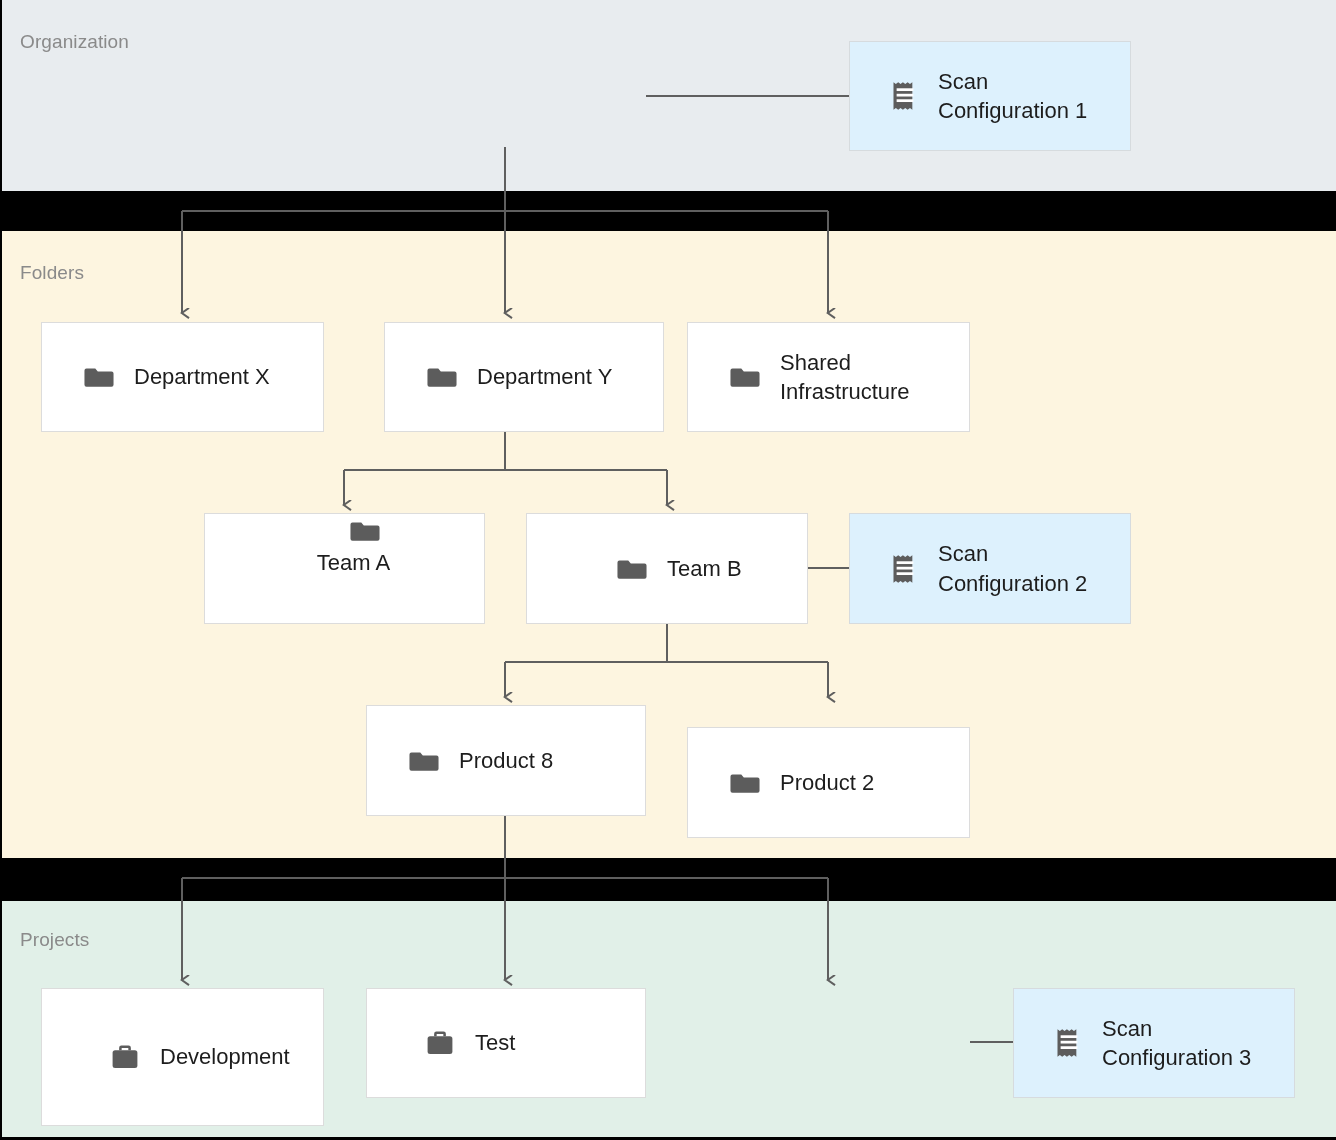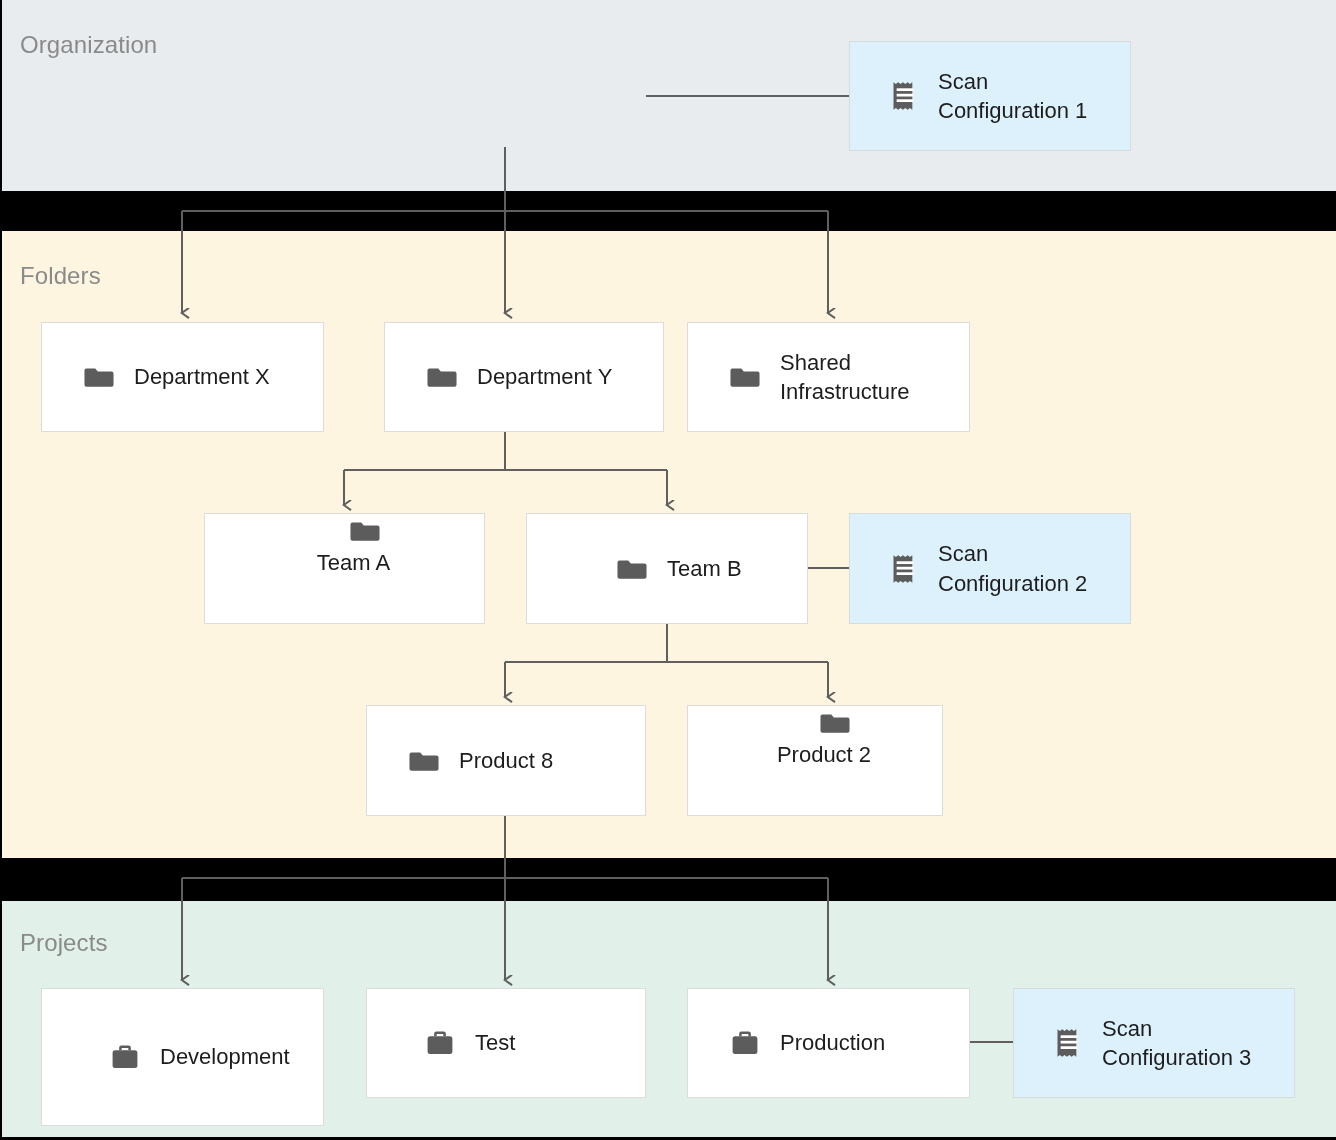--- a/index.html
+++ b/index.html
@@ -39,21 +39,21 @@
     background: #fdf5e0;
   }
   .band-projects {
     top: 901px;
     height: 236px;
     background: #e1f0e8;
   }
   .band-label {
     position: absolute;
     left: 20px;
-    font-size: 24px;
+    font-size: 19px;
     color: #8a8a8a;
     letter-spacing: 0.1px;
     white-space: nowrap;
   }
 
   
   #wires {
     position: absolute;
     left: 0;
     top: 0;
@@ -236,21 +236,21 @@
     <span class="node-icon">
       <svg width="32" height="32" viewBox="0 0 24 24">
         <path fill="#5c5c5c" d="M2.6 5.6 h6.6 l1.9 2.2 h10.3 a1.5 1.5 0 0 1 1.5 1.5 v8.6
                                 a1.5 1.5 0 0 1 -1.5 1.5 h-18.8 a1.5 1.5 0 0 1 -1.5 -1.5 v-10.8
                                 a1.5 1.5 0 0 1 1.5 -1.5 z"></path>
       </svg>
     </span>
     <span class="node-label">Product 8</span>
   </div>
 
-  <div class="node" style="left:687px; top:705px; width:256px; height:111px;flex-direction:column;">
+  <div class="node" style="left:687px; top:727px; width:283px; height:111px;">
     <span class="node-icon">
       <svg width="32" height="32" viewBox="0 0 24 24">
         <path fill="#5c5c5c" d="M2.6 5.6 h6.6 l1.9 2.2 h10.3 a1.5 1.5 0 0 1 1.5 1.5 v8.6
                                 a1.5 1.5 0 0 1 -1.5 1.5 h-18.8 a1.5 1.5 0 0 1 -1.5 -1.5 v-10.8
                                 a1.5 1.5 0 0 1 1.5 -1.5 z"></path>
       </svg>
     </span>
     <span class="node-label">Product 2</span>
   </div>
 
@@ -269,30 +269,20 @@
     <span class="node-icon">
       <svg width="32" height="32" viewBox="0 0 24 24">
         <path fill="#5c5c5c" d="M9.3 3.4 h5.4 a1.7 1.7 0 0 1 1.7 1.7 v1.8 h-1.9 v-1.6 h-5 v1.6 h-1.9 v-1.8
                                 a1.7 1.7 0 0 1 1.7 -1.7 z"></path>
         <rect x="2.7" y="7.0" width="18.6" height="13.2" rx="1.9" fill="#5c5c5c"></rect>
       </svg>
     </span>
     <span class="node-label">Test</span>
   </div>
 
-  <div class="node" style="left:687px; top:988px; width:283px; height:110px;">
-    <span class="node-icon">
-      <svg width="32" height="32" viewBox="0 0 24 24">
-        <path fill="#5c5c5c" d="M9.3 3.4 h5.4 a1.7 1.7 0 0 1 1.7 1.7 v1.8 h-1.9 v-1.6 h-5 v1.6 h-1.9 v-1.8
-                                a1.7 1.7 0 0 1 1.7 -1.7 z"></path>
-        <rect x="2.7" y="7.0" width="18.6" height="13.2" rx="1.9" fill="#5c5c5c"></rect>
-      </svg>
-    </span>
-    <span class="node-label">Production</span>
-  </div>
 
   <div class="node scan" style="left:1013px; top:988px; width:282px; height:110px;">
     <span class="node-icon">
       <svg width="32" height="34" viewBox="0 0 24 26">
         <path fill="#5c5c5c" d="M3.2 2.4 l1.8 1.5 1.8-1.5 1.8 1.5 1.8-1.5 1.8 1.5 1.8-1.5 1.8 1.5 1.8-1.5
                                 v21.2 l-1.8-1.5 -1.8 1.5 -1.8-1.5 -1.8 1.5 -1.8-1.5 -1.8 1.5 -1.8-1.5 -1.8 1.5 z"></path>
         <rect x="5.6" y="7.1" width="12.8" height="2.1" fill="#ffffff"></rect>
         <rect x="5.6" y="11.3" width="12.8" height="2.1" fill="#ffffff"></rect>
         <rect x="5.6" y="15.5" width="12.8" height="2.1" fill="#ffffff"></rect>
       </svg>

